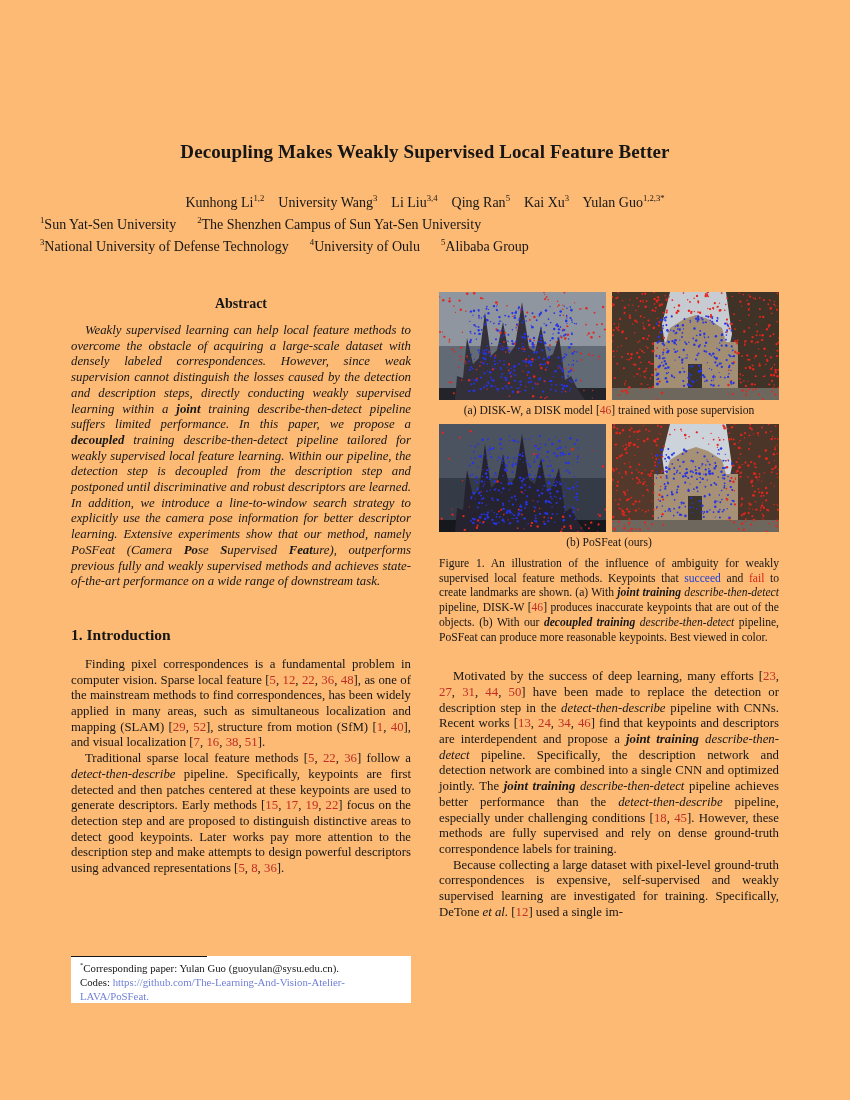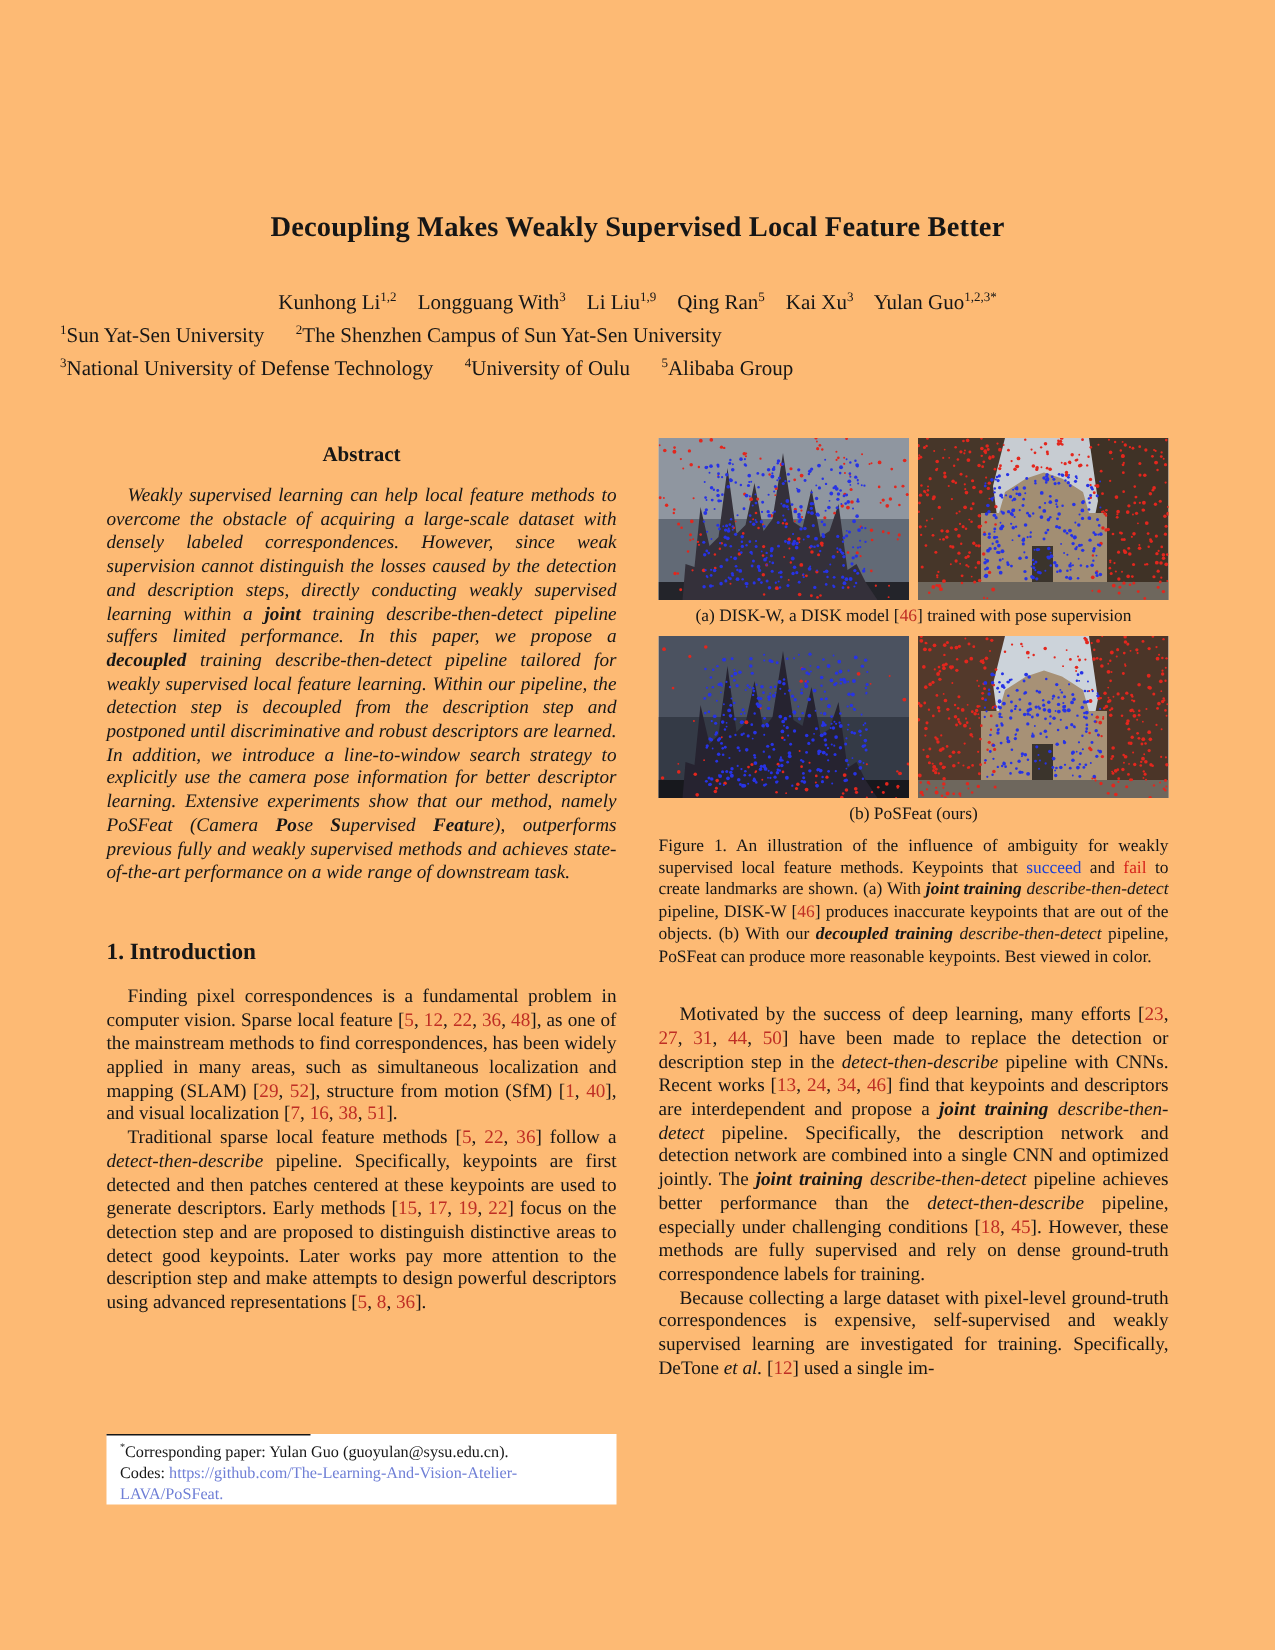--- a/index.html
+++ b/index.html
@@ -51,21 +51,21 @@
   }
   .fn-rule { width:136px; border-top:1px solid #161616; margin-bottom:5px; }
   .fn-line { padding-left:9px; }
 </style>
 </head>
 <body>
 
 <div class="page">
 
   <h1 class="title">Decoupling Makes Weakly Supervised Local Feature Better</h1>
-  <div class="authors"><span>Kunhong Li</span><sup>1,2</sup><span>    Longguang With</span><sup>3</sup><span>    Li Liu</span><sup>1,9</sup><span>    Qing Ran</span><sup>5</sup><span>    Kai Xu</span><sup>3</sup><span>    Yulan Guo</span><sup>1,2,3*</sup></div>
+  <div class="authors"><span>Kunhong Li</span><sup>1,2</sup><span>    University Wang</span><sup>3</sup><span>    Li Liu</span><sup>3,4</sup><span>    Qing Ran</span><sup>5</sup><span>    Kai Xu</span><sup>3</sup><span>    Yulan Guo</span><sup>1,2,3*</sup></div>
   <div class="affil affil-1"><sup>1</sup><span>Sun Yat-Sen University      </span><sup>2</sup><span>The Shenzhen Campus of Sun Yat-Sen University</span></div>
   <div class="affil affil-2"><sup>3</sup><span>National University of Defense Technology      </span><sup>4</sup><span>University of Oulu      </span><sup>5</sup><span>Alibaba Group</span></div>
 
   <div class="col col-left">
     <h2 class="abstract-heading">Abstract</h2>
     <p class="abs"><span>Weakly supervised learning can help local feature methods to overcome the obstacle of acquiring a large-scale dataset with densely labeled correspondences. However, since weak supervision cannot distinguish the losses caused by the detection and description steps, directly conducting weakly supervised learning within a </span><span class="seg-bi">joint</span><span> training describe-then-detect pipeline suffers limited performance. In this paper, we propose a </span><span class="seg-bi">decoupled</span><span> training describe-then-detect pipeline tailored for weakly supervised local feature learning. Within our pipeline, the detection step is decoupled from the description step and postponed until discriminative and robust descriptors are learned. In addition, we introduce a line-to-window search strategy to explicitly use the camera pose information for better descriptor learning. Extensive experiments show that our method, namely PoSFeat (Camera </span><span class="seg-bi">Po</span><span>se </span><span class="seg-bi">S</span><span>upervised </span><span class="seg-bi">Feat</span><span>ure), outperforms previous fully and weakly supervised methods and achieves state-of-the-art performance on a wide range of downstream task.</span></p>
     <h3 class="sec">1. Introduction</h3>
     <p class="body"><span>Finding pixel correspondences is a fundamental problem in computer vision. Sparse local feature [</span><span class="seg-cite">5</span><span>, </span><span class="seg-cite">12</span><span>, </span><span class="seg-cite">22</span><span>, </span><span class="seg-cite">36</span><span>, </span><span class="seg-cite">48</span><span>], as one of the mainstream methods to find correspondences, has been widely applied in many areas, such as simultaneous localization and mapping (SLAM) [</span><span class="seg-cite">29</span><span>, </span><span class="seg-cite">52</span><span>], structure from motion (SfM) [</span><span class="seg-cite">1</span><span>, </span><span class="seg-cite">40</span><span>], and visual localization [</span><span class="seg-cite">7</span><span>, </span><span class="seg-cite">16</span><span>, </span><span class="seg-cite">38</span><span>, </span><span class="seg-cite">51</span><span>].</span></p>
     <p class="body"><span>Traditional sparse local feature methods [</span><span class="seg-cite">5</span><span>, </span><span class="seg-cite">22</span><span>, </span><span class="seg-cite">36</span><span>] follow a </span><span class="seg-i">detect-then-describe</span><span> pipeline. Specifically, keypoints are first detected and then patches centered at these keypoints are used to generate descriptors. Early methods [</span><span class="seg-cite">15</span><span>, </span><span class="seg-cite">17</span><span>, </span><span class="seg-cite">19</span><span>, </span><span class="seg-cite">22</span><span>] focus on the detection step and are proposed to distinguish distinctive areas to detect good keypoints. Later works pay more attention to the description step and make attempts to design powerful descriptors using advanced representations [</span><span class="seg-cite">5</span><span>, </span><span class="seg-cite">8</span><span>, </span><span class="seg-cite">36</span><span>].</span></p>
   </div>

